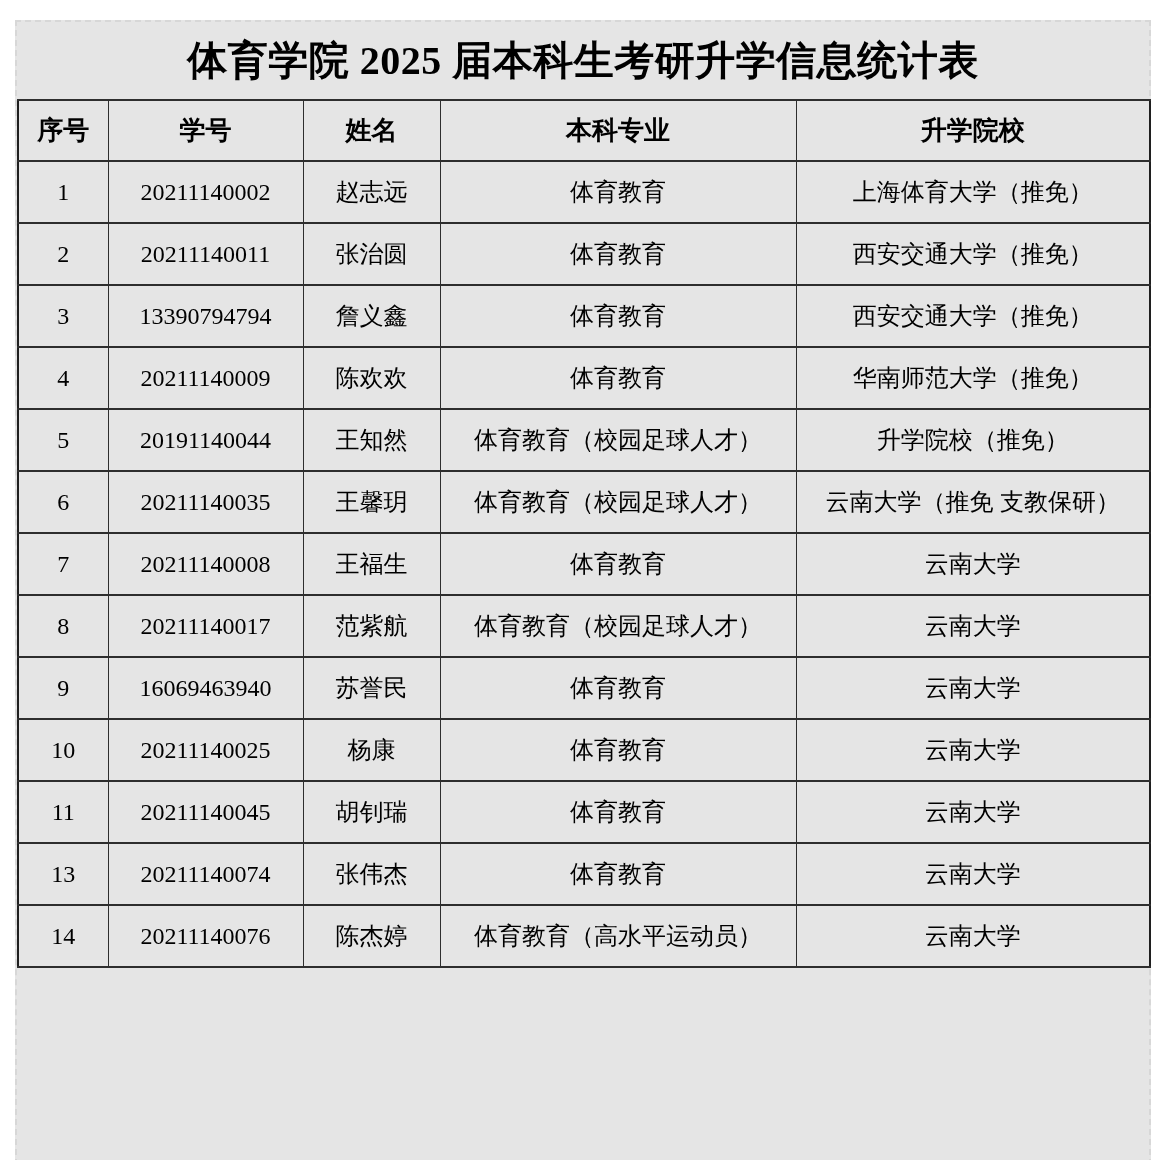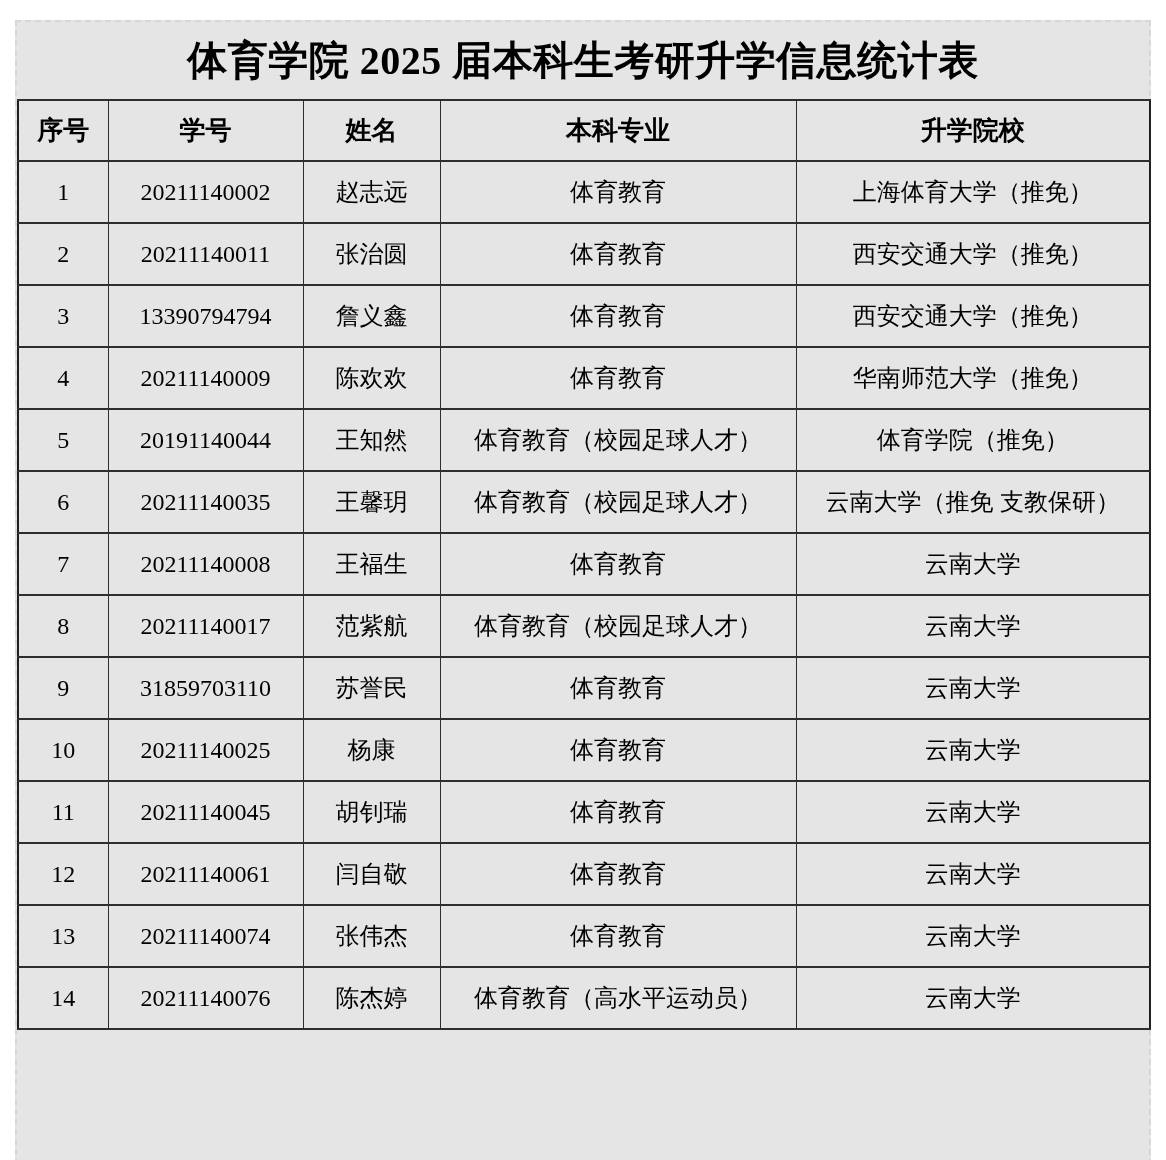--- a/index.html
+++ b/index.html
@@ -118,21 +118,21 @@
     <td class="num">20211140009</td>
     <td>陈欢欢</td>
     <td>体育教育</td>
     <td>华南师范大学（推免）</td>
   </tr>
         <tr>
     <td class="num">5</td>
     <td class="num">20191140044</td>
     <td>王知然</td>
     <td>体育教育（校园足球人才）</td>
-    <td>体育学院（推免）</td>
+    <td>升学院校（推免）</td>
   </tr>
         <tr>
     <td class="num">6</td>
     <td class="num">20211140035</td>
     <td>王馨玥</td>
     <td>体育教育（校园足球人才）</td>
     <td>云南大学（推免 支教保研）</td>
   </tr>
         <tr>
     <td class="num">7</td>
@@ -143,43 +143,36 @@
   </tr>
         <tr>
     <td class="num">8</td>
     <td class="num">20211140017</td>
     <td>范紫航</td>
     <td>体育教育（校园足球人才）</td>
     <td>云南大学</td>
   </tr>
         <tr>
     <td class="num">9</td>
-    <td class="num">31859703110</td>
+    <td class="num">16069463940</td>
     <td>苏誉民</td>
     <td>体育教育</td>
     <td>云南大学</td>
   </tr>
         <tr>
     <td class="num">10</td>
     <td class="num">20211140025</td>
     <td>杨康</td>
     <td>体育教育</td>
     <td>云南大学</td>
   </tr>
         <tr>
     <td class="num">11</td>
     <td class="num">20211140045</td>
     <td>胡钊瑞</td>
-    <td>体育教育</td>
-    <td>云南大学</td>
-  </tr>
-        <tr>
-    <td class="num">12</td>
-    <td class="num">20211140061</td>
-    <td>闫自敬</td>
     <td>体育教育</td>
     <td>云南大学</td>
   </tr>
         <tr>
     <td class="num">13</td>
     <td class="num">20211140074</td>
     <td>张伟杰</td>
     <td>体育教育</td>
     <td>云南大学</td>
   </tr>

